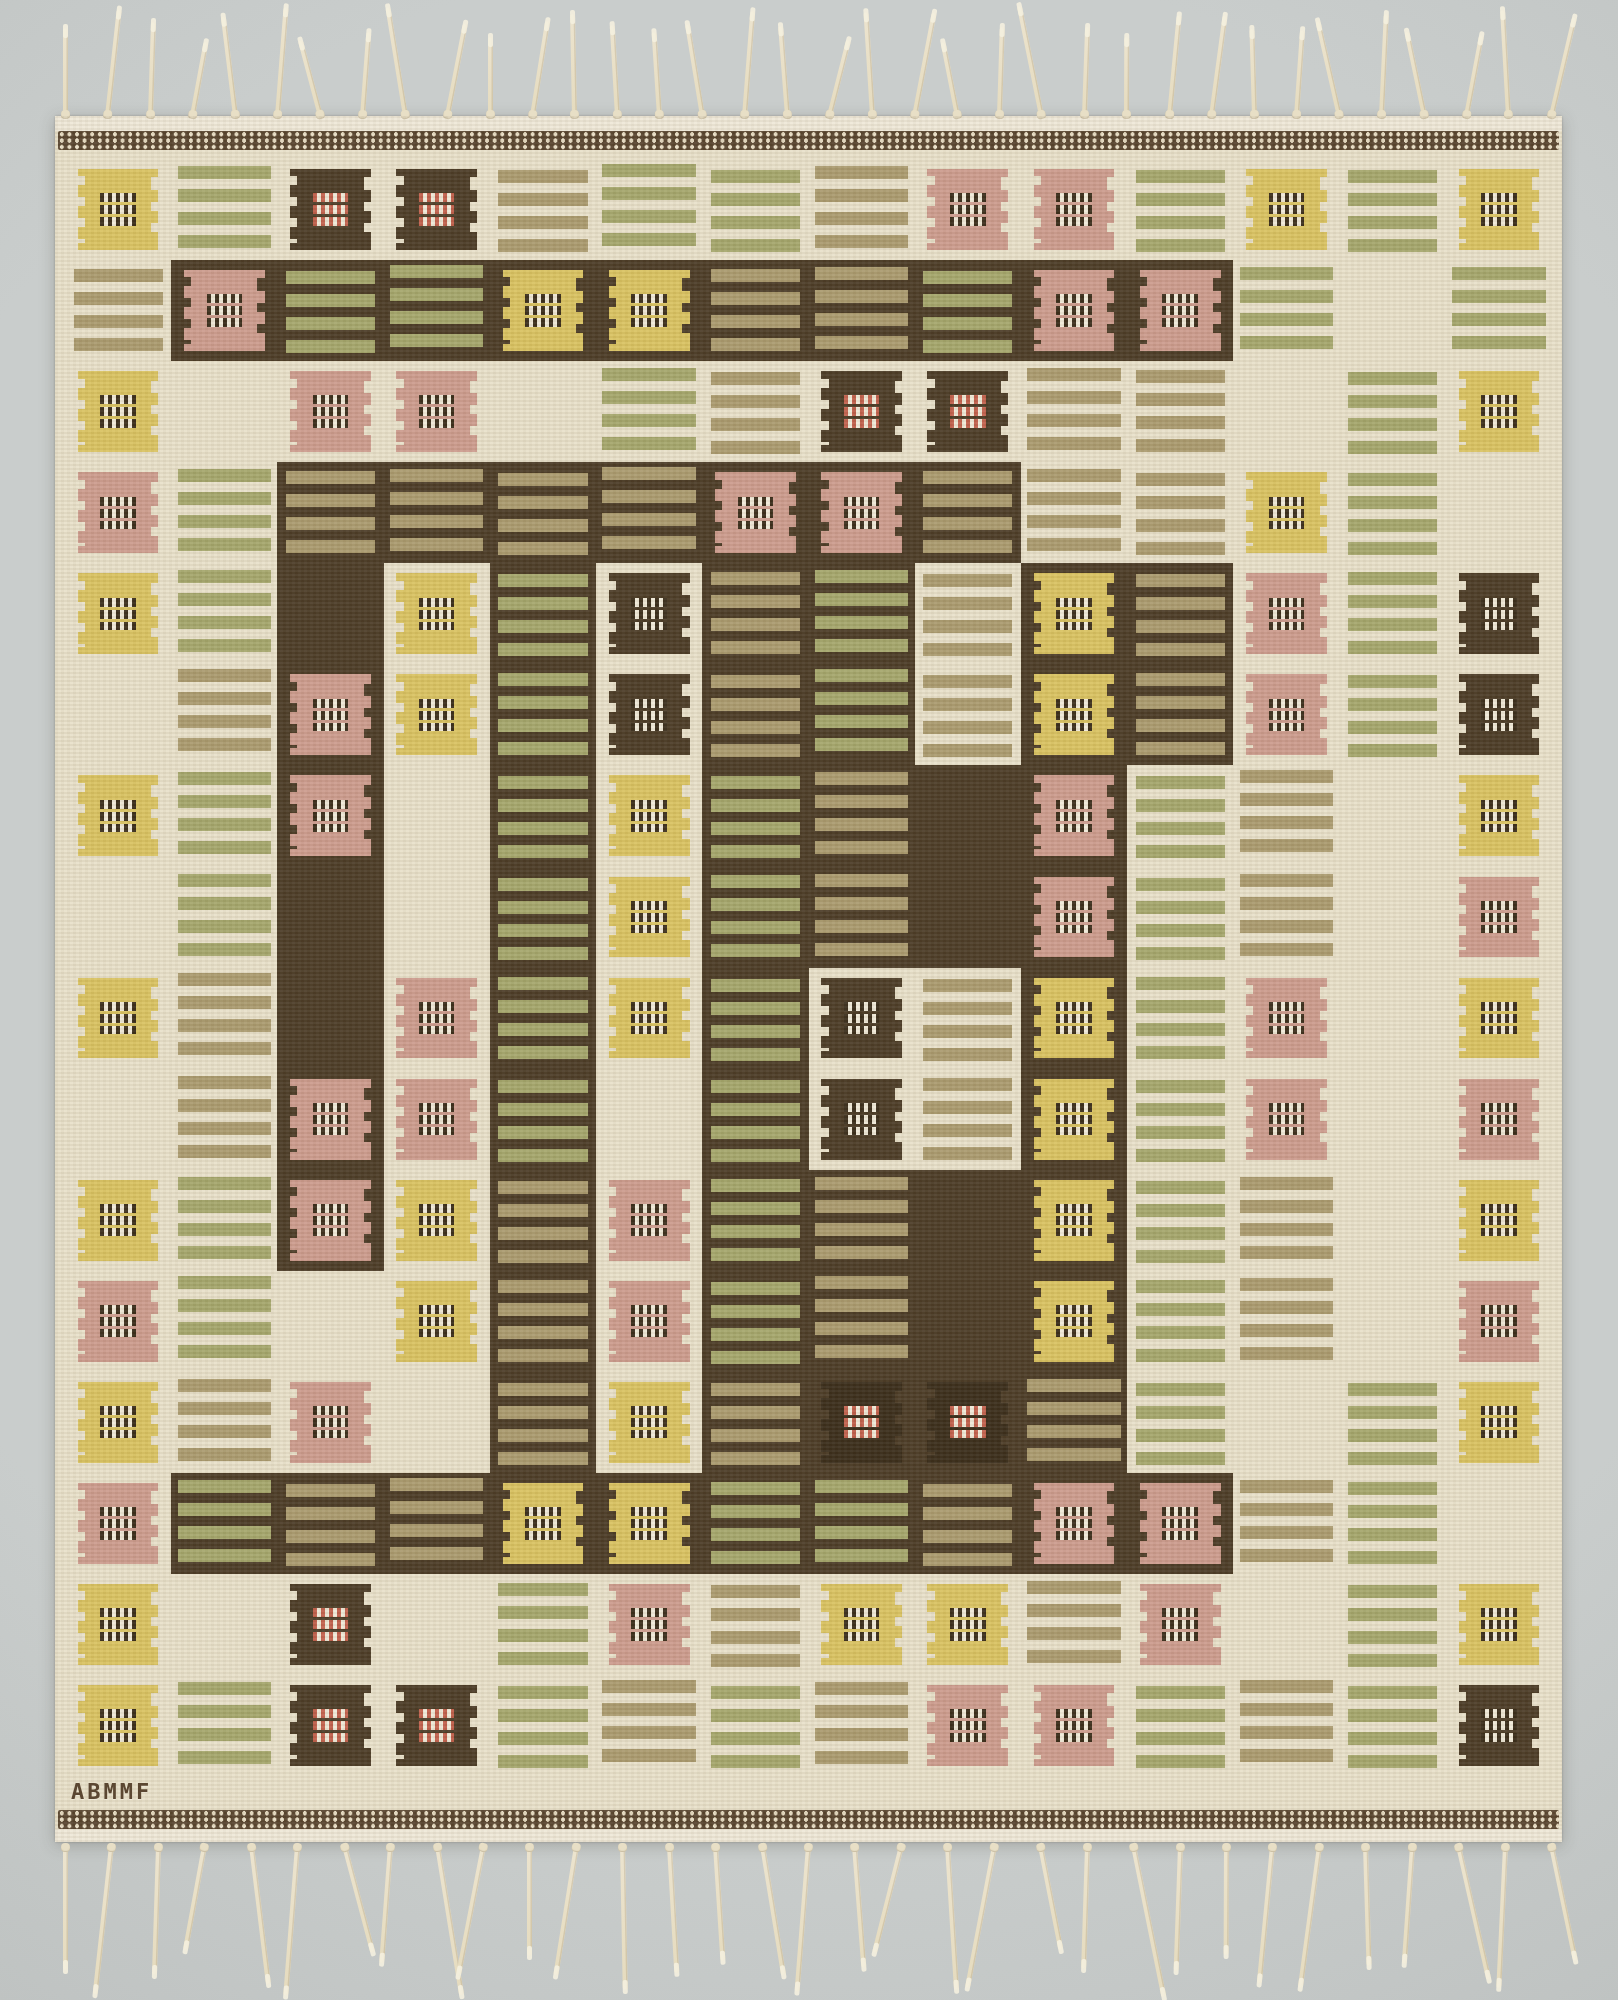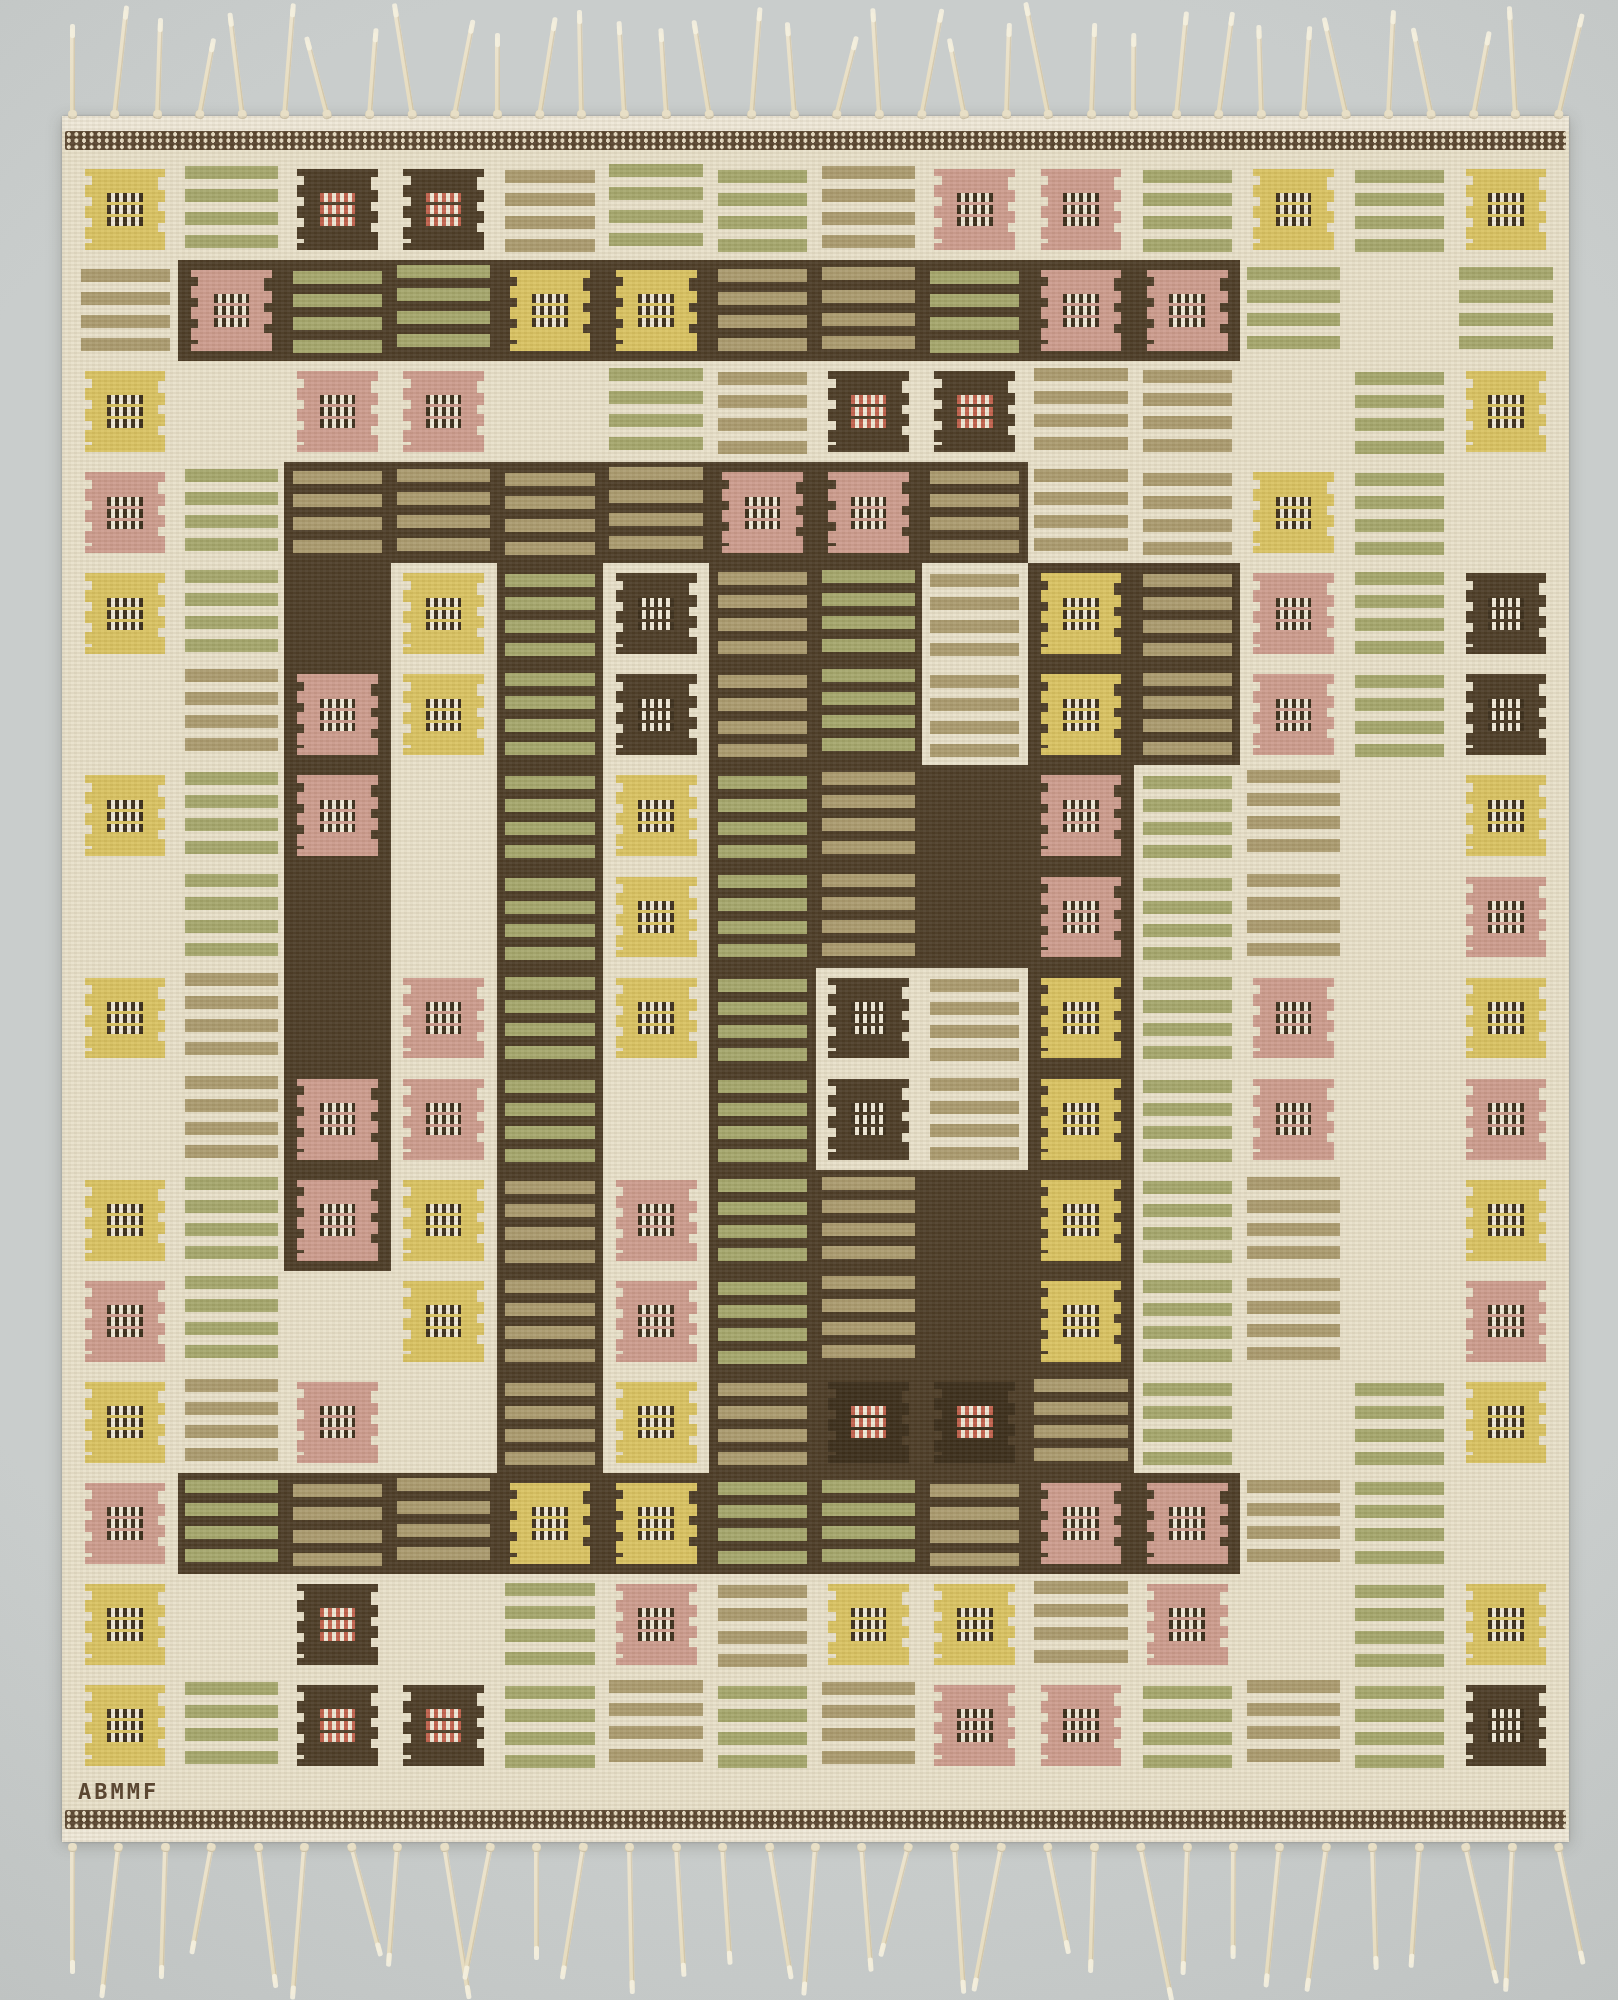--- a/index.html
+++ b/index.html
@@ -1,21 +1,21 @@
 <!DOCTYPE html>
 <html><head>
 <meta charset="utf-8">
 <style>
   html,body{margin:0;padding:0;background:#aeb2b1;}
   .stage{
     position:relative;width:1618px;height:2000px;overflow:hidden;
     background:radial-gradient(120% 90% at 50% 44%, #c9cdcc 52%, #bcc0bf 82%, #b0b4b3 100%);
     font-family:"DejaVu Sans", sans-serif;
   }
-  .rug{position:absolute;left:62px;top:0;width:1507px;height:2000px;}
+  .rug{position:absolute;left:55px;top:0;width:1507px;height:2000px;}
 
   
   .body{
     position:absolute;left:0;right:0;top:116px;bottom:158px;
     background:var(--cream);
     display:flex;flex-direction:column;
     box-shadow:0 3px 16px rgba(60,60,52,.28), 0 0 2px rgba(60,50,40,.35);
     border-radius:2px;
   }
   .body::after{ 

